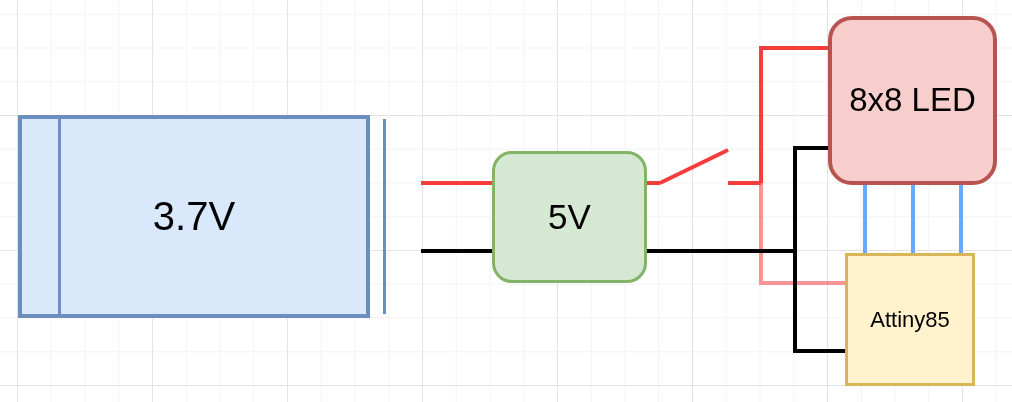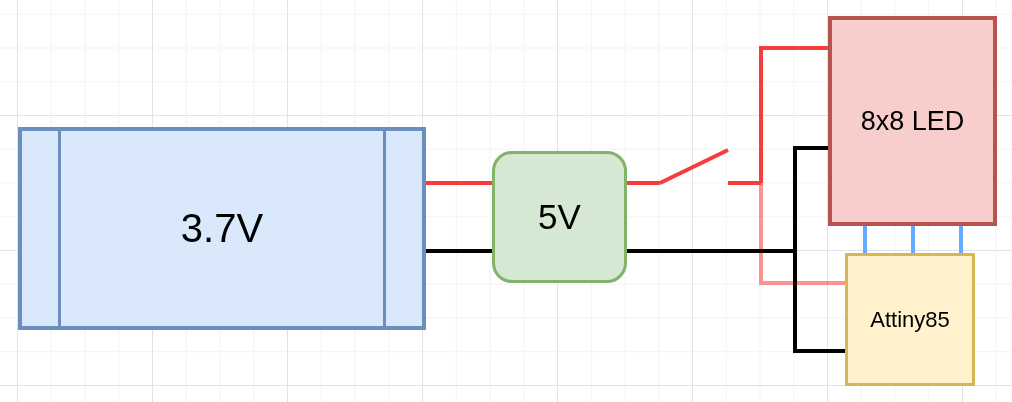--- a/index.html
+++ b/index.html
@@ -28,38 +28,38 @@
     display:flex;
     flex-direction:column;
     align-items:center;
     justify-content:center;
     text-align:center;
     color:#000;
     z-index:2;
   }
   .node span{display:block;}
   #battery{
-    left:18px;top:127px;width:408px;height:203px;
+    left:18px;top:115px;width:352px;height:203px;
     border-width:4px;
     font-size:40px;line-height:1.18;
   }
   .inner-line{
     position:absolute;top:0;bottom:0;width:3px;
   }
   .inner-line.left{left:36px;}
   .inner-line.right{left:361px;}
   #stepup{
-    left:492px;top:151px;width:135px;height:132px;
+    left:492px;top:151px;width:155px;height:132px;
     border-radius:20px;
     font-size:35px;line-height:1.38;
   }
   #led{
-    left:828px;top:16px;width:169px;height:210px;
+    left:828px;top:16px;width:169px;height:169px;
     border-width:4px;
-    font-size:27px;line-height:1.42;
+    font-size:33px;line-height:1.42;border-radius:24px;
   }
   #attiny{
     left:845px;top:253px;width:130px;height:133px;
     font-size:22px;line-height:1.5;
   }
 </style>
 </head>
 <body>
 
 <div id="canvas">

